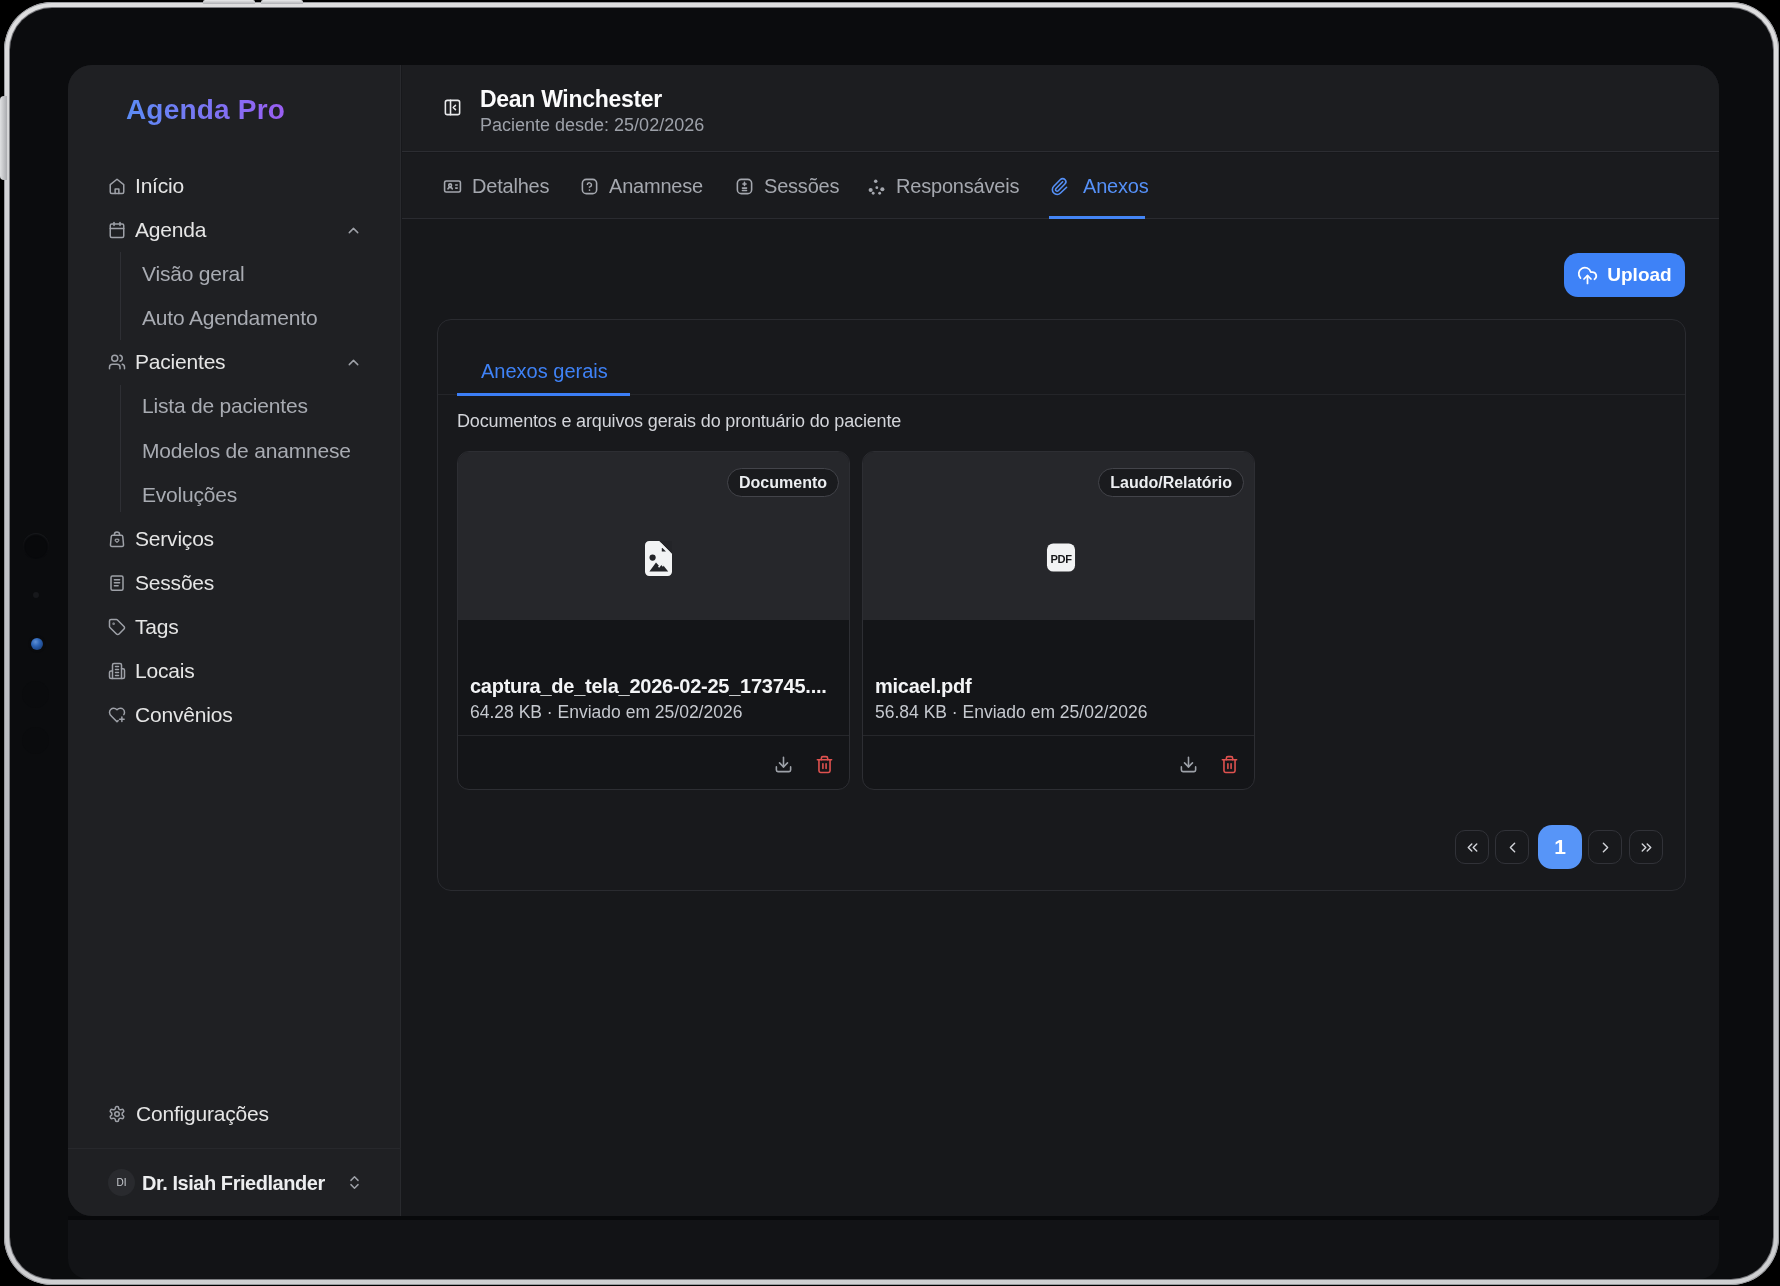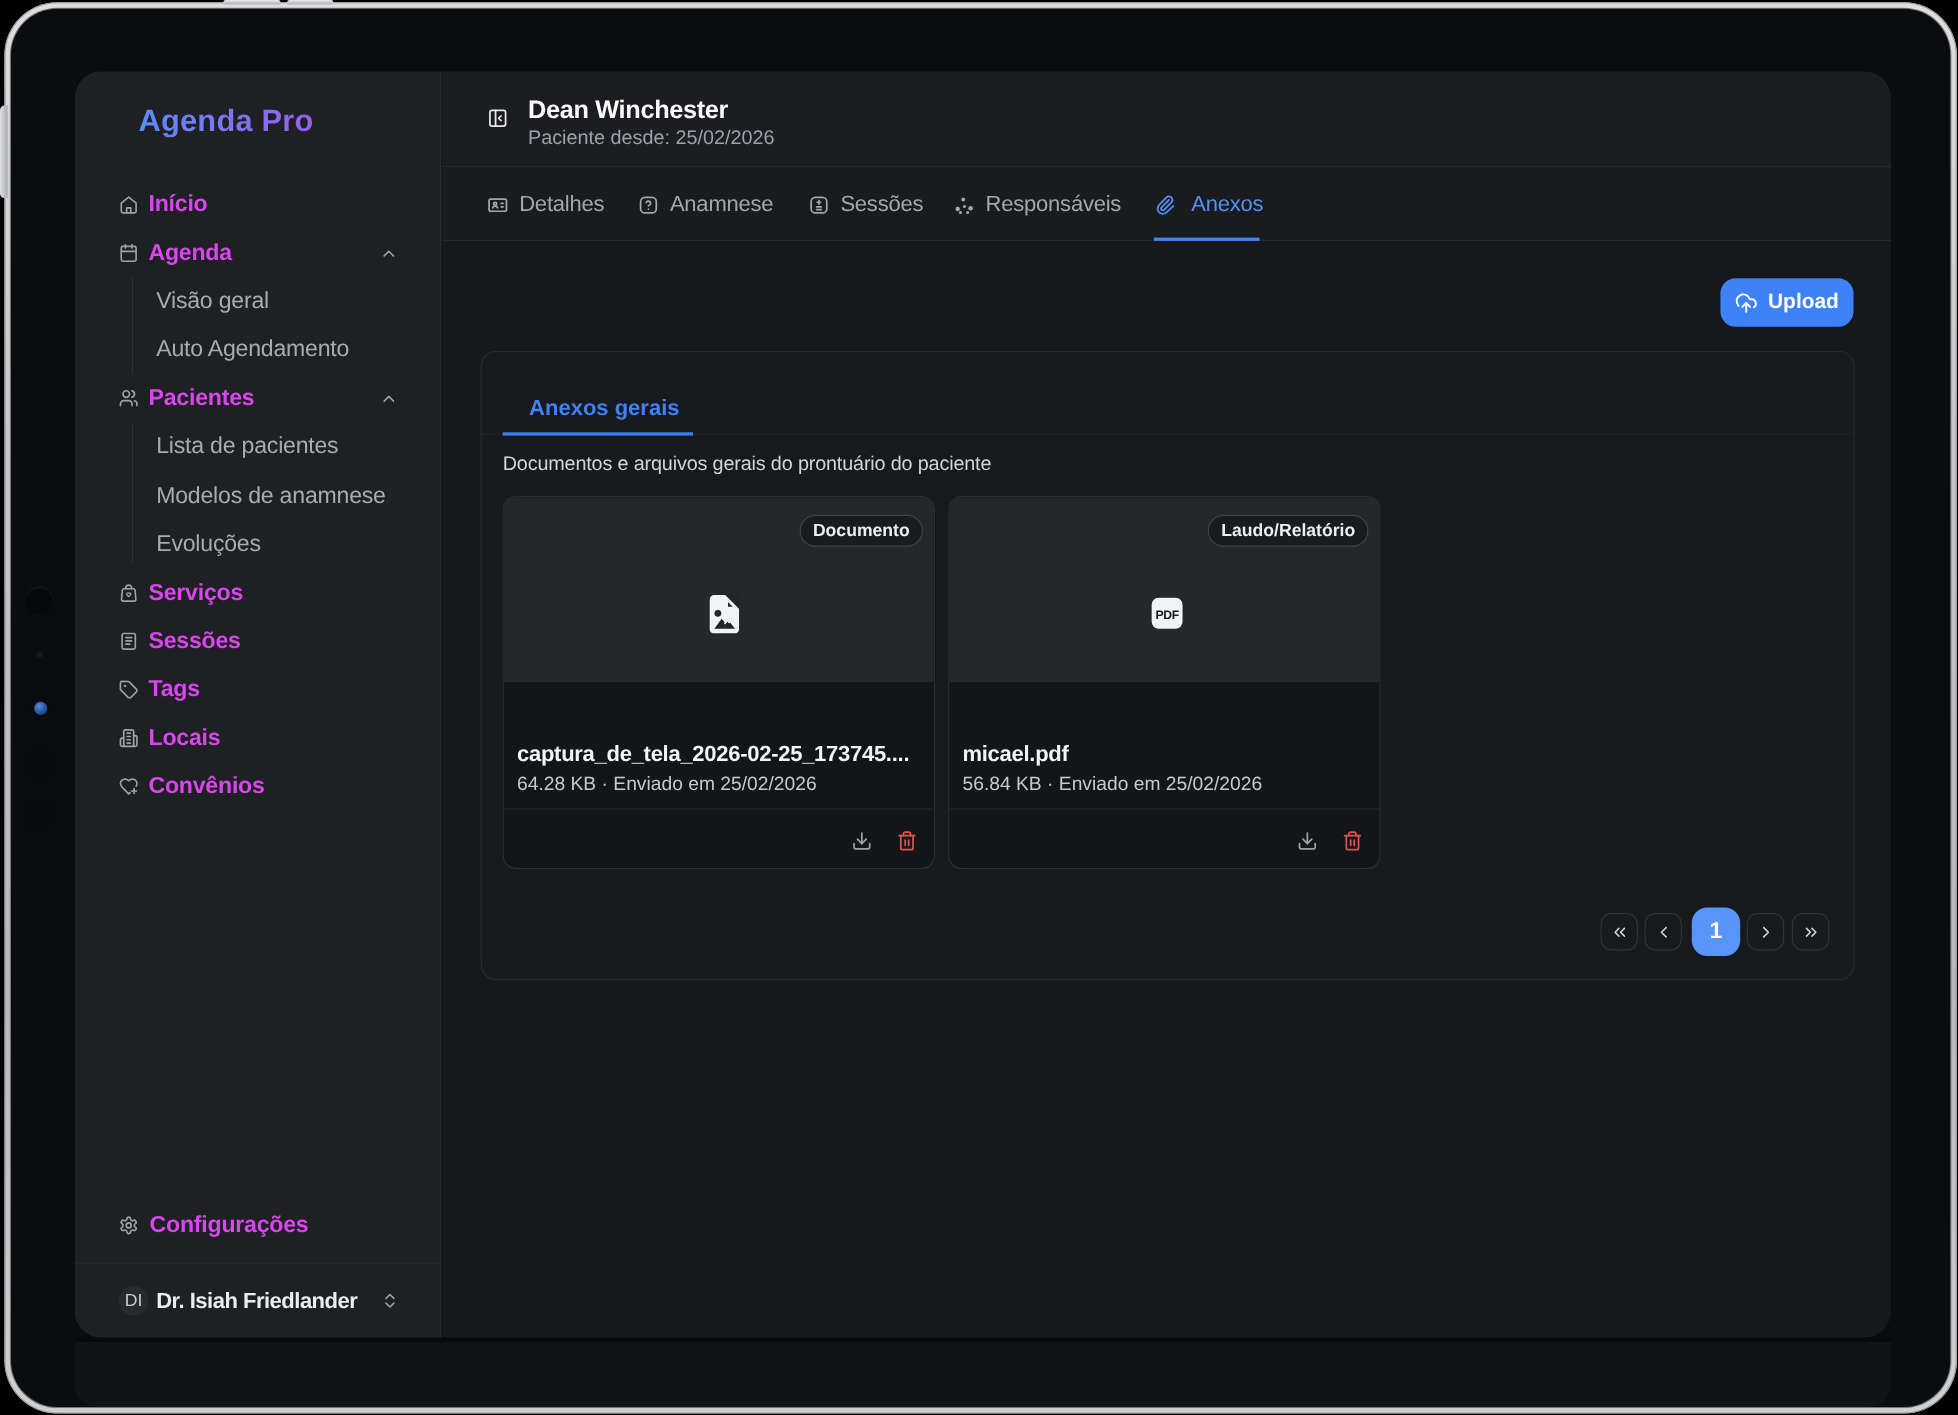--- a/index.html
+++ b/index.html
@@ -19,21 +19,21 @@
   #app { position:absolute; left:68px; top:65px; width:1651px; height:1151px;
     border-radius:24px; background:#17181b; overflow:hidden; }
   
   #side { position:absolute; left:0; top:0; width:333px; height:1151px;
     background:#1f2023; border-right:1px solid #292a2e; }
   #logo { position:absolute; left:0; top:29px; width:275px; text-align:center; }
   #logo span { font-size:28px; font-weight:bold; letter-spacing:.2px;
     background:linear-gradient(90deg,#5b8cf5,#9a5ef2);
     -webkit-background-clip:text; background-clip:text; color:transparent; }
   .nav { position:absolute; left:0; width:357px; height:44px; display:flex;
-    align-items:center; color:#d946ef; font-size:21px; letter-spacing:-0.2px;font-weight:bold; }
+    align-items:center; color:#e5e5e5; font-size:21px; letter-spacing:-0.2px; }
   .nav svg { position:absolute; left:40px; width:18px; height:18px; }
   .nav .lbl { position:absolute; left:67px; }
   .nav .chev { position:absolute; left:277px; width:17px; height:17px; }
   .sub { position:absolute; left:74px; height:44px; display:flex; align-items:center;
     color:#a8abb2; font-size:21px; letter-spacing:-0.2px; }
   .guide { position:absolute; left:52px; width:1px; background:#2e2f34; }
   #sep { position:absolute; left:0px; top:1083px; width:333px; height:1px; background:#27282c; }
   
   #main { position:absolute; left:334px; top:0; width:1317px; height:1151px; background:#17181b; }
   #hdr { position:absolute; left:0; top:0; width:1317px; height:87px; background:#1c1d20;
@@ -139,21 +139,21 @@
     </div>
     <div id="upload">
       <svg style="width:21px;height:21px;" viewBox="0 0 24 24" fill="none" stroke="#fff" stroke-width="2" stroke-linecap="round" stroke-linejoin="round">
           <path d="M4 14.9A7 7 0 1 1 15.71 8h1.79a4.5 4.5 0 0 1 2.5 8.24"></path>
           <path d="M12 12v9"></path>
           <path d="m16 16-4-4-4 4"></path>
         </svg>
       <span>Upload</span>
     </div>
     <div id="card">
-      <div class="abs" style="left:43px;top:40px;font-size:20px;font-weight:700;color:#3f82f6;">Anexos gerais</div>
+      <div class="abs" style="left:43px;top:40px;font-size:20px;font-weight:400;color:#3f82f6;">Anexos gerais</div>
       <div class="abs" style="left:0px;top:74px;width:1247px;height:1px;background:#242529;"></div>
       <div class="abs" style="left:19px;top:73px;width:173px;height:3px;background:#3c7ef6;"></div>
       <div class="abs" style="left:19px;top:91px;font-size:18px;letter-spacing:-0.15px;color:#d3d5da;">Documentos e arquivos gerais do prontuário do paciente</div>
 
       <div class="fcard" style="left:19px;">
         <div class="fprev">
           <svg class="abs" style="left:187px;top:89px;width:27px;height:35px;" viewBox="0 0 27 35">
               <path fill="#f2f3f4" d="M4.2 0h10.1L27 12.7V30.8A4.2 4.2 0 0 1 22.8 35H4.2A4.2 4.2 0 0 1 0 30.8V4.2A4.2 4.2 0 0 1 4.2 0Z"></path>
               <path fill="#232428" d="M14.8 0 27 12.2V0Z"></path>
               <path fill="#232428" stroke="#f2f3f4" stroke-width="2.4" stroke-linejoin="round" d="M15.6 3.4 24 11.8h-8.4Z"></path>
@@ -316,20 +316,20 @@
       <span class="lbl">Convênios</span>
     </div>
     <div class="nav" style="top:1027px;padding-left:18px;">
       <svg viewBox="0 0 24 24" fill="none" stroke="#9ea1a8" stroke-width="2" stroke-linecap="round" stroke-linejoin="round">
           <path d="M12.22 2h-.44a2 2 0 0 0-2 2v.18a2 2 0 0 1-1 1.73l-.43.25a2 2 0 0 1-2 0l-.15-.08a2 2 0 0 0-2.73.73l-.22.38a2 2 0 0 0 .73 2.73l.15.1a2 2 0 0 1 1 1.72v.51a2 2 0 0 1-1 1.74l-.15.09a2 2 0 0 0-.73 2.73l.22.38a2 2 0 0 0 2.73.73l.15-.08a2 2 0 0 1 2 0l.43.25a2 2 0 0 1 1 1.73V20a2 2 0 0 0 2 2h.44a2 2 0 0 0 2-2v-.18a2 2 0 0 1 1-1.73l.43-.25a2 2 0 0 1 2 0l.15.08a2 2 0 0 0 2.73-.73l.22-.39a2 2 0 0 0-.73-2.73l-.15-.08a2 2 0 0 1-1-1.74v-.5a2 2 0 0 1 1-1.74l.15-.09a2 2 0 0 0 .73-2.73l-.22-.38a2 2 0 0 0-2.73-.73l-.15.08a2 2 0 0 1-2 0l-.43-.25a2 2 0 0 1-1-1.73V4a2 2 0 0 0-2-2z"></path>
           <circle cx="12" cy="12" r="3"></circle>
         </svg>
       <span class="lbl" style="left:68px;">Configurações</span>
     </div>
     <div id="sep"></div>
-    <div class="abs" style="left:40px;top:1104px;width:27px;height:27px;border-radius:50%;background:#292a2e;color:#c9ccd2;font-size:16px;display:flex;align-items:center;justify-content:center;text-align:center;">DI</div>
+    <div class="abs" style="left:40px;top:1104px;width:27px;height:27px;border-radius:50%;background:#292a2e;color:#c9ccd2;font-size:10px;display:flex;align-items:center;justify-content:center;text-align:center;">DI</div>
     <div class="abs" style="left:74px;top:1107px;font-size:20px;letter-spacing:-0.45px;font-weight:bold;color:#ecedef;">Dr. Isiah Friedlander</div>
     <svg class="abs" style="left:278px;top:1109px;width:17px;height:17px;" viewBox="0 0 24 24" fill="none" stroke="#9ea1a8" stroke-width="2" stroke-linecap="round" stroke-linejoin="round">
         <path d="m7 15 5 5 5-5"></path>
         <path d="m7 9 5-5 5 5"></path>
       </svg>
   </div>
 </div>
 
 </body></html>

